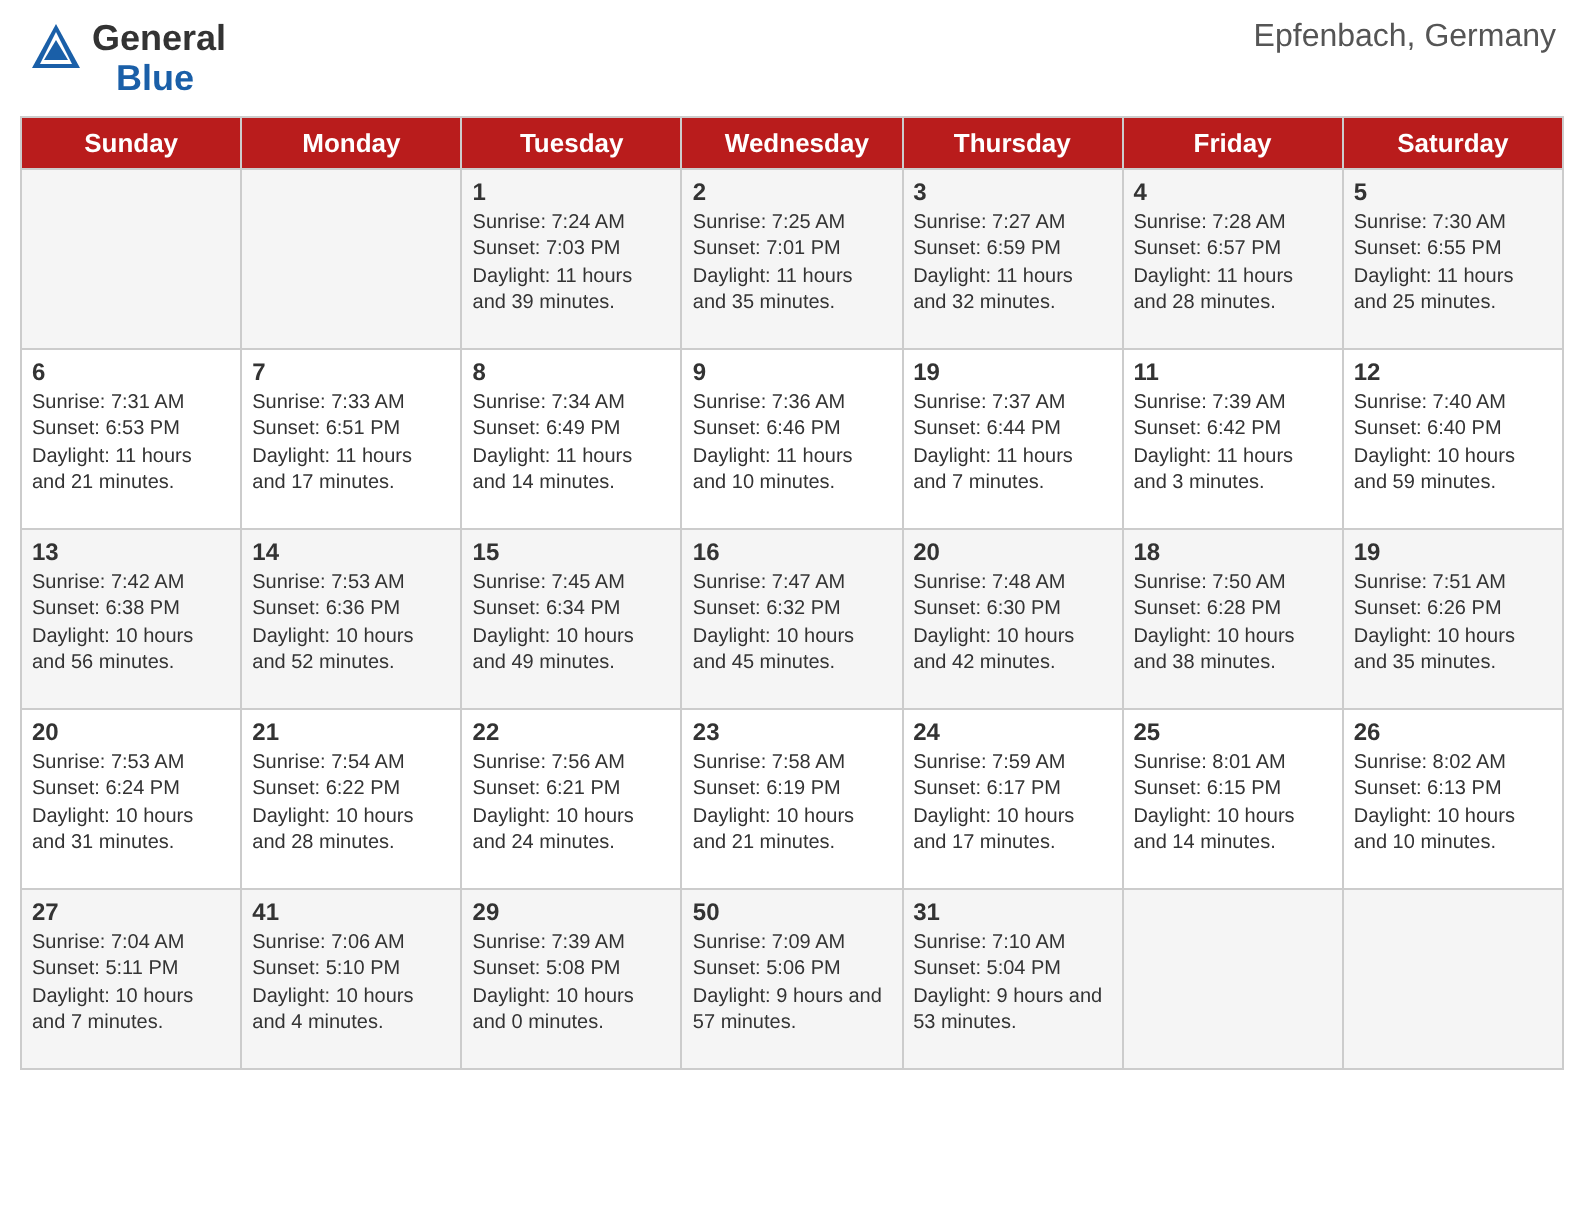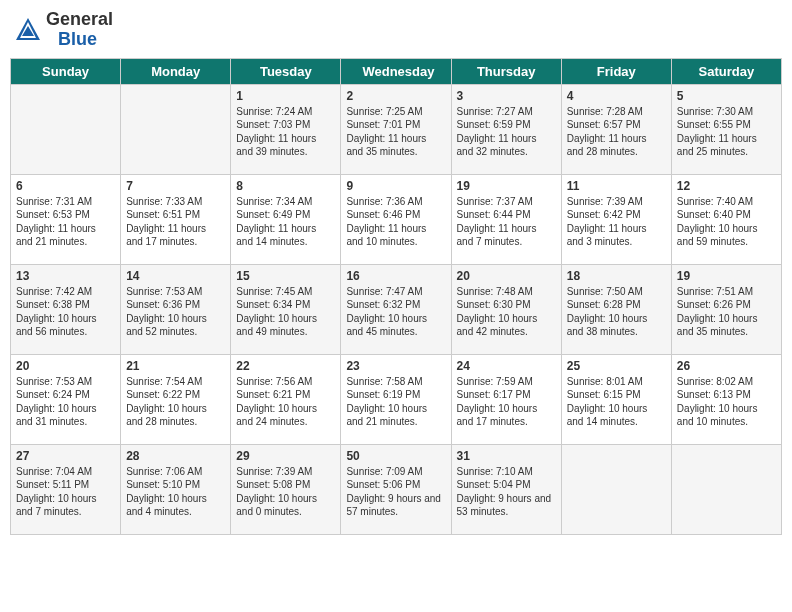--- a/index.html
+++ b/index.html
@@ -12,21 +12,21 @@
     }
     .header {
       display: flex;
       justify-content: space-between;
       align-items: flex-start;
       margin-bottom: 8px;
       padding: 0 4px;
     }
     .logo {
       display: flex;
-      align-items: center;
+      align-items: flex-start;
       gap: 4px;
     }
     .logo-text {
       display: flex;
       flex-direction: column;
       line-height: 1.1;
     }
     .logo-general {
       font-size: 18px;
       font-weight: bold;
@@ -54,21 +54,21 @@
     .location {
       font-size: 16px;
       color: #555;
     }
     table {
       width: 100%;
       border-collapse: collapse;
       table-layout: fixed;
     }
     thead tr th {
-      background: #0f766e;
+      background: #b91c1c;
       color: #fff;
       text-align: center;
       font-size: 13px;
       padding: 5px 21px;
       border: 1px solid #ccc;
       font-weight: bold;
     }
     tbody tr td {
       border: 1px solid #ccc;
       vertical-align: top;
@@ -105,20 +105,21 @@
       <polygon points="14,2 26,24 2,24" fill="#1a5fa8"></polygon>
       <polygon points="14,6 22,22 6,22" fill="#fff"></polygon>
       <polygon points="14,10 20,20 8,20" fill="#1a5fa8"></polygon>
     </svg>
     <div class="logo-text">
       <span class="logo-general">General</span>
       <span class="logo-blue">Blue</span>
     </div>
   </div>
   <div class="title-block">
+    <div class="location">Epfenbach, Germany</div>
   </div>
 </div>
 
 <table>
   <thead>
     <tr>
       <th>Sunday</th>
       <th>Monday</th>
       <th>Tuesday</th>
       <th>Wednesday</th>
@@ -295,21 +296,21 @@
         </td>
       </tr>
       <tr>
         <td>
           <span class="day-number">27</span>
           <div class="day-info">Sunrise: 7:04 AM
 Sunset: 5:11 PM
 Daylight: 10 hours and 7 minutes.</div>
         </td>
         <td>
-          <span class="day-number">28</span>
+          <span class="day-number">41</span>
           <div class="day-info">Sunrise: 7:06 AM
 Sunset: 5:10 PM
 Daylight: 10 hours and 4 minutes.</div>
         </td>
         <td>
           <span class="day-number">29</span>
           <div class="day-info">Sunrise: 7:39 AM
 Sunset: 5:08 PM
 Daylight: 10 hours and 0 minutes.</div>
         </td>

